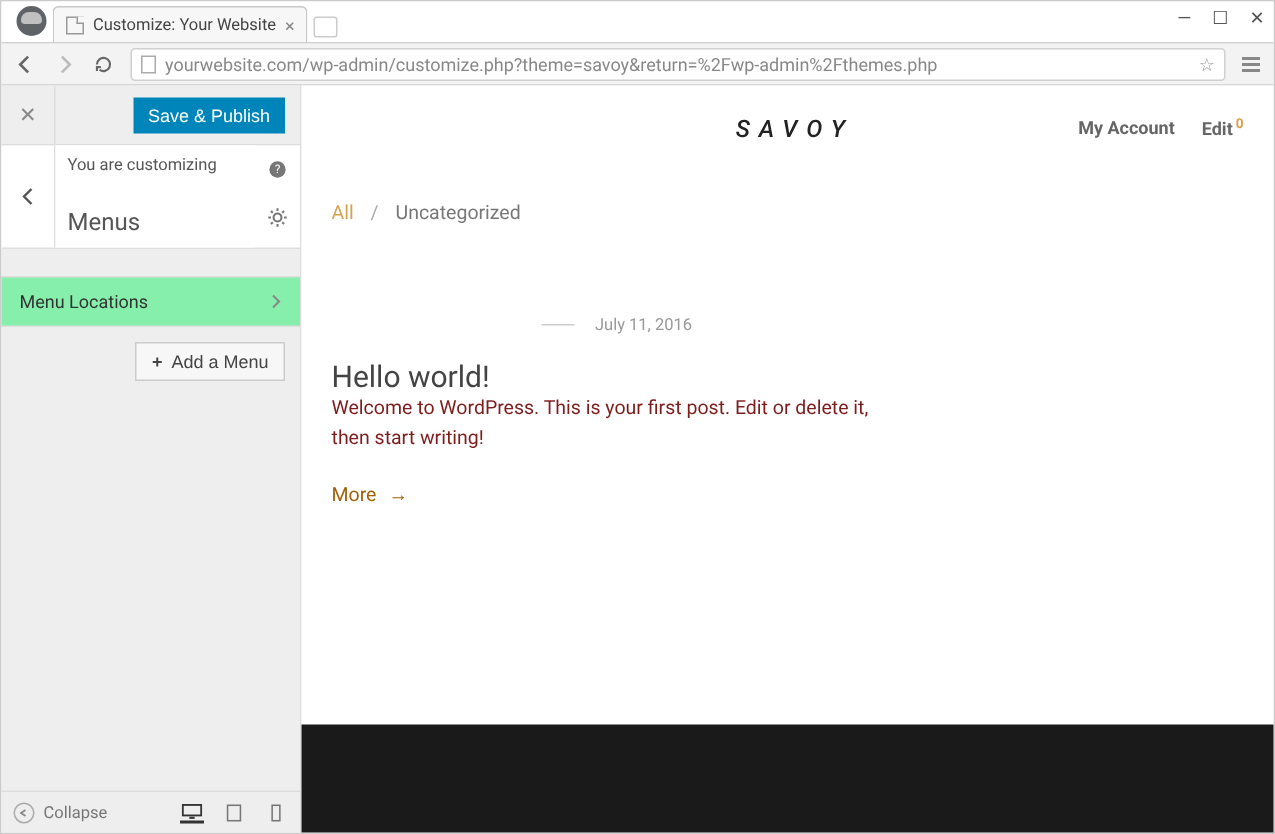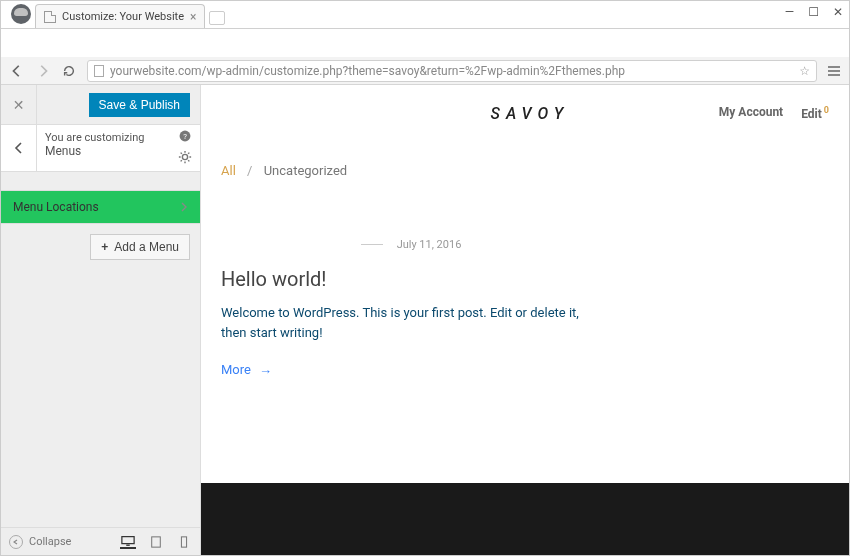--- a/index.html
+++ b/index.html
@@ -11,21 +11,21 @@
 .incognito-icon { width: 20px; height: 20px; margin: 0 4px 4px 4px; background: #5f6368; border-radius: 50%; position: relative; }
 .incognito-icon::after { content: ""; position: absolute; top: 4px; left: 3px; width: 14px; height: 8px; background: #c0c0c0; border-radius: 8px 8px 4px 4px; }
 .tab { height: 24px; background: #f7f7f7; border: 1px solid #c7c7c7; border-bottom: none; border-radius: 4px 4px 0 0; display: flex; align-items: center; padding: 0 8px; margin-left: 0; gap: 6px; font-size: 11px; color: #444; min-width: 160px; }
 .tab .page-icon { width: 12px; height: 12px; border: 1px solid #999; position: relative; }
 .tab .page-icon::after { content: ""; position: absolute; top: -1px; right: -1px; width: 4px; height: 4px; background: #f7f7f7; border-left: 1px solid #999; border-bottom: 1px solid #999; }
 .tab .tab-x { margin-left: auto; color: #888; font-size: 12px; }
 .newtab { width: 16px; height: 14px; margin-left: 4px; margin-bottom: 3px; border: 1px solid #ccc; border-radius: 2px; }
 .win-controls { position: absolute; right: 6px; top: 4px; display: flex; gap: 14px; font-size: 12px; color: #555; }
 .win-controls span { cursor: default; }
 
-.addrbar { height: 28px; background: #f3f3f3; border-bottom: 1px solid #d6d6d6; display: flex; align-items: center; padding: 0 8px; gap: 10px; margin-top: 28px; }
+.addrbar { height: 28px; background: #f3f3f3; border-bottom: 1px solid #d6d6d6; display: flex; align-items: center; padding: 0 8px; gap: 10px; }
 .nav-btn { width: 16px; height: 16px; display: inline-flex; align-items: center; justify-content: center; color: #666; }
 .nav-btn svg { width: 14px; height: 14px; }
 .addr-box { flex: 1; height: 22px; background: #fff; border: 1px solid #d0d0d0; border-radius: 3px; display: flex; align-items: center; padding: 0 6px; font-size: 12px; color: #888; gap: 6px; }
 .addr-box .doc-icon { width: 10px; height: 12px; border: 1px solid #aaa; }
 .addr-box .url { flex: 1; white-space: nowrap; overflow: hidden; }
 .addr-box .star { color: #999; }
 .menu-dots { width: 14px; display: flex; flex-direction: column; gap: 2px; align-items: center; }
 .menu-dots span { width: 12px; height: 2px; background: #888; }
 
 
@@ -36,25 +36,25 @@
 .cust-top { display: flex; align-items: stretch; height: 40px; border-bottom: 1px solid #ddd; }
 .close-box { width: 36px; display: flex; align-items: center; justify-content: center; border-right: 1px solid #ddd; color: #888; font-size: 14px; }
 .save-wrap { flex: 1; display: flex; align-items: center; justify-content: flex-end; padding-right: 10px; }
 .save-btn { background: #0085ba; color: #fff; border: none; padding: 5px 10px; font-size: 12px; cursor: pointer; }
 
 .cust-head { display: flex; align-items: stretch; border-bottom: 1px solid #ddd; background:#fff; }
 .back-arrow { width: 36px; display: flex; align-items: center; justify-content: center; color: #555; border-right: 1px solid #ddd; }
 .back-arrow svg { width: 10px; height: 12px; }
 .head-text { flex: 1; padding: 6px 8px 8px; background: #fff; }
 .head-sub { font-size: 11px; color: #555; }
-.head-title { font-size: 12px; color: #555; font-weight: 400; }
+.head-title { font-size: 16px; color: #555; font-weight: 400; margin-top: 22px; }
 .head-icons { display: flex; flex-direction: column; justify-content: space-around; padding: 4px 8px; color: #777; gap:4px;}
 .head-icons svg { width: 14px; height: 14px; }
 
-.cust-item { background: #22c55e; border-top: 1px solid #ddd; border-bottom: 1px solid #ddd; margin-top: 18px; height: 34px; display: flex; align-items: center; padding: 0 12px; font-size: 12px; color: #333; justify-content: space-between; }
+.cust-item { background: #86efac; border-top: 1px solid #ddd; border-bottom: 1px solid #ddd; margin-top: 18px; height: 34px; display: flex; align-items: center; padding: 0 12px; font-size: 12px; color: #333; justify-content: space-between; }
 .cust-item svg { width: 8px; height: 10px; color: #888; }
 
 .add-menu-wrap { display: flex; justify-content: flex-end; padding: 10px 10px 0; }
 .add-menu-btn { background: #f7f7f7; border: 1px solid #ccc; padding: 5px 10px; font-size: 12px; color: #444; display: flex; align-items: center; gap: 6px; }
 .add-menu-btn .plus { font-weight: bold; }
 
 .cust-spacer { flex: 1; }
 .cust-footer { height: 28px; border-top: 1px solid #ddd; background: #eeeeee; display: flex; align-items: center; padding: 0 8px; gap: 8px; }
 .collapse { display: flex; align-items: center; gap: 6px; color: #777; font-size: 11px; }
 .collapse-circle { width: 14px; height: 14px; border: 1px solid #aaa; border-radius: 50%; display: inline-flex; align-items: center; justify-content: center; }
@@ -73,22 +73,22 @@
 
 .crumbs { padding: 22px 20px 0; font-size: 13px; }
 .crumbs .all { color: #d6a24b; margin-top: 41px; }
 .crumbs .sep { color: #aaa; margin: 0 8px; }
 .crumbs .cat { color: #777; }
 
 .post { padding: 60px 20px 40px; max-width: 420px; }
 .post-date-row { display: flex; align-items: center; gap: 14px; color: #999; font-size: 11px; justify-content: center; }
 .post-date-row .line { width: 22px; height: 1px; background: #ccc; }
 .post-title { margin-top: 16px; font-size: 20px; font-weight: 400; color: #444; }
-.post-body { margin-top: 12px; font-size: 13px; color: #0c4a6e; line-height: 1.5; }
-.post-more { margin-top: 20px; color: #3b82f6; font-size: 13px; display: inline-flex; align-items: center; gap: 8px; }
+.post-body { font-size: 13px; color: #7f1d1d; line-height: 1.5; }
+.post-more { margin-top: 20px; color: #a16207; font-size: 13px; display: inline-flex; align-items: center; gap: 8px; }
 .post-more .arrow { letter-spacing: -1px; }
 
 .site-footer { margin-top: auto; height: 72px; background: #1a1a1a; }
 </style>
 </head>
 <body>
 
 <div class="window">
 
   <div class="titlebar">

